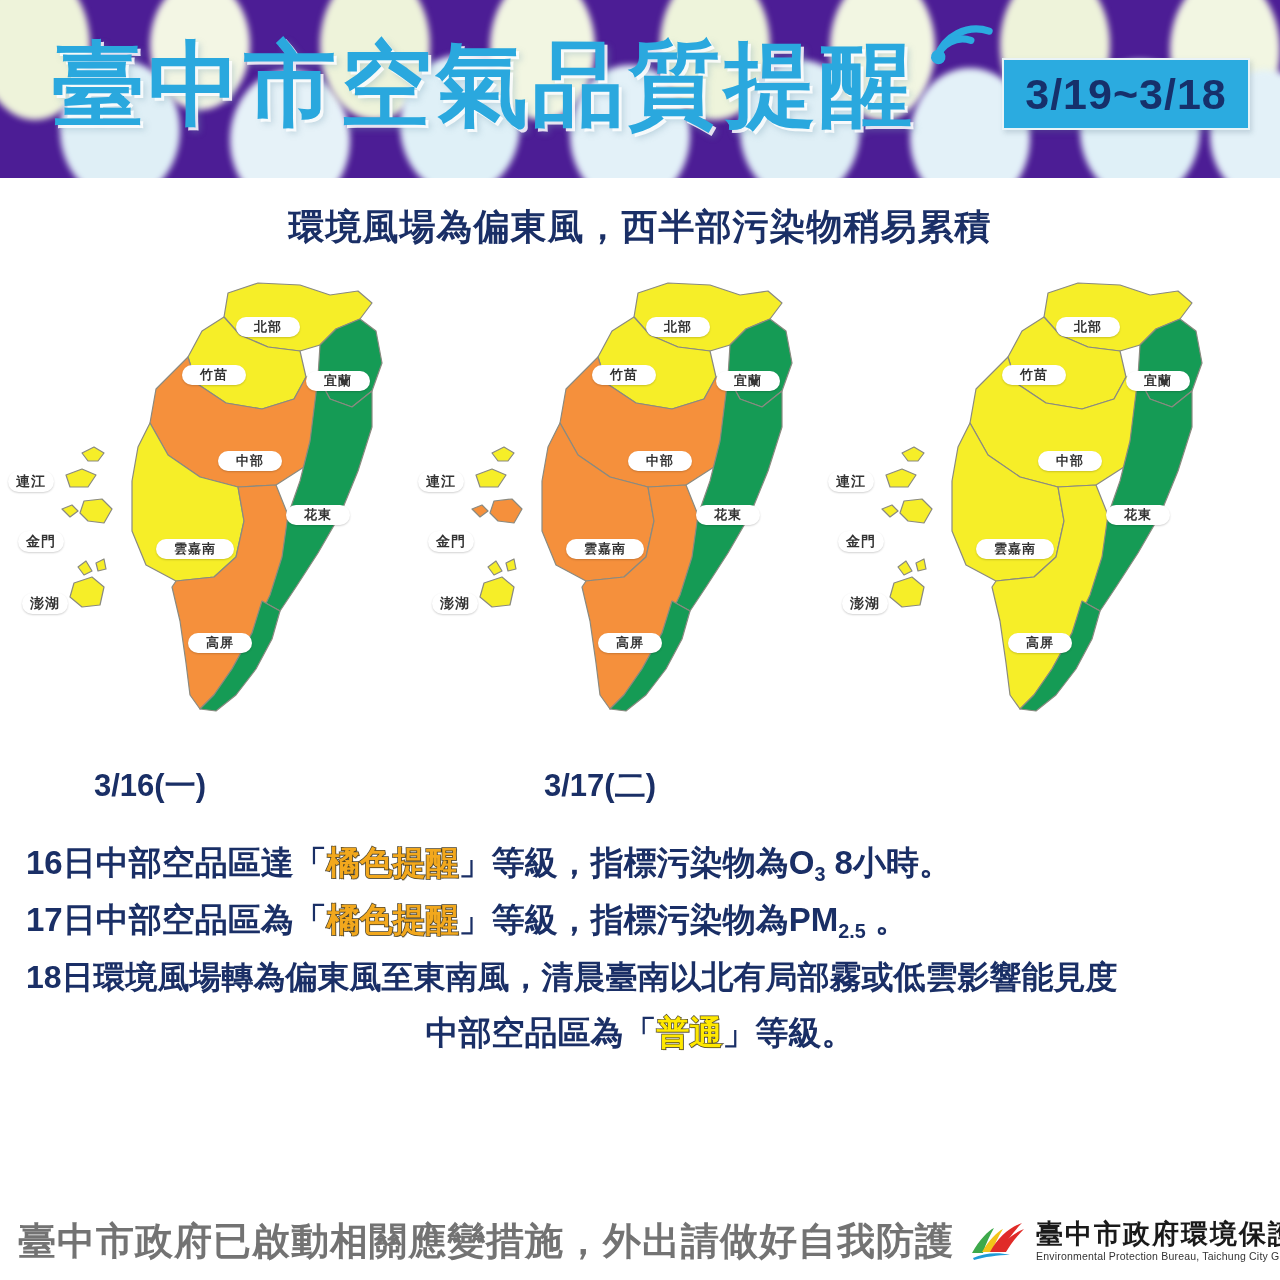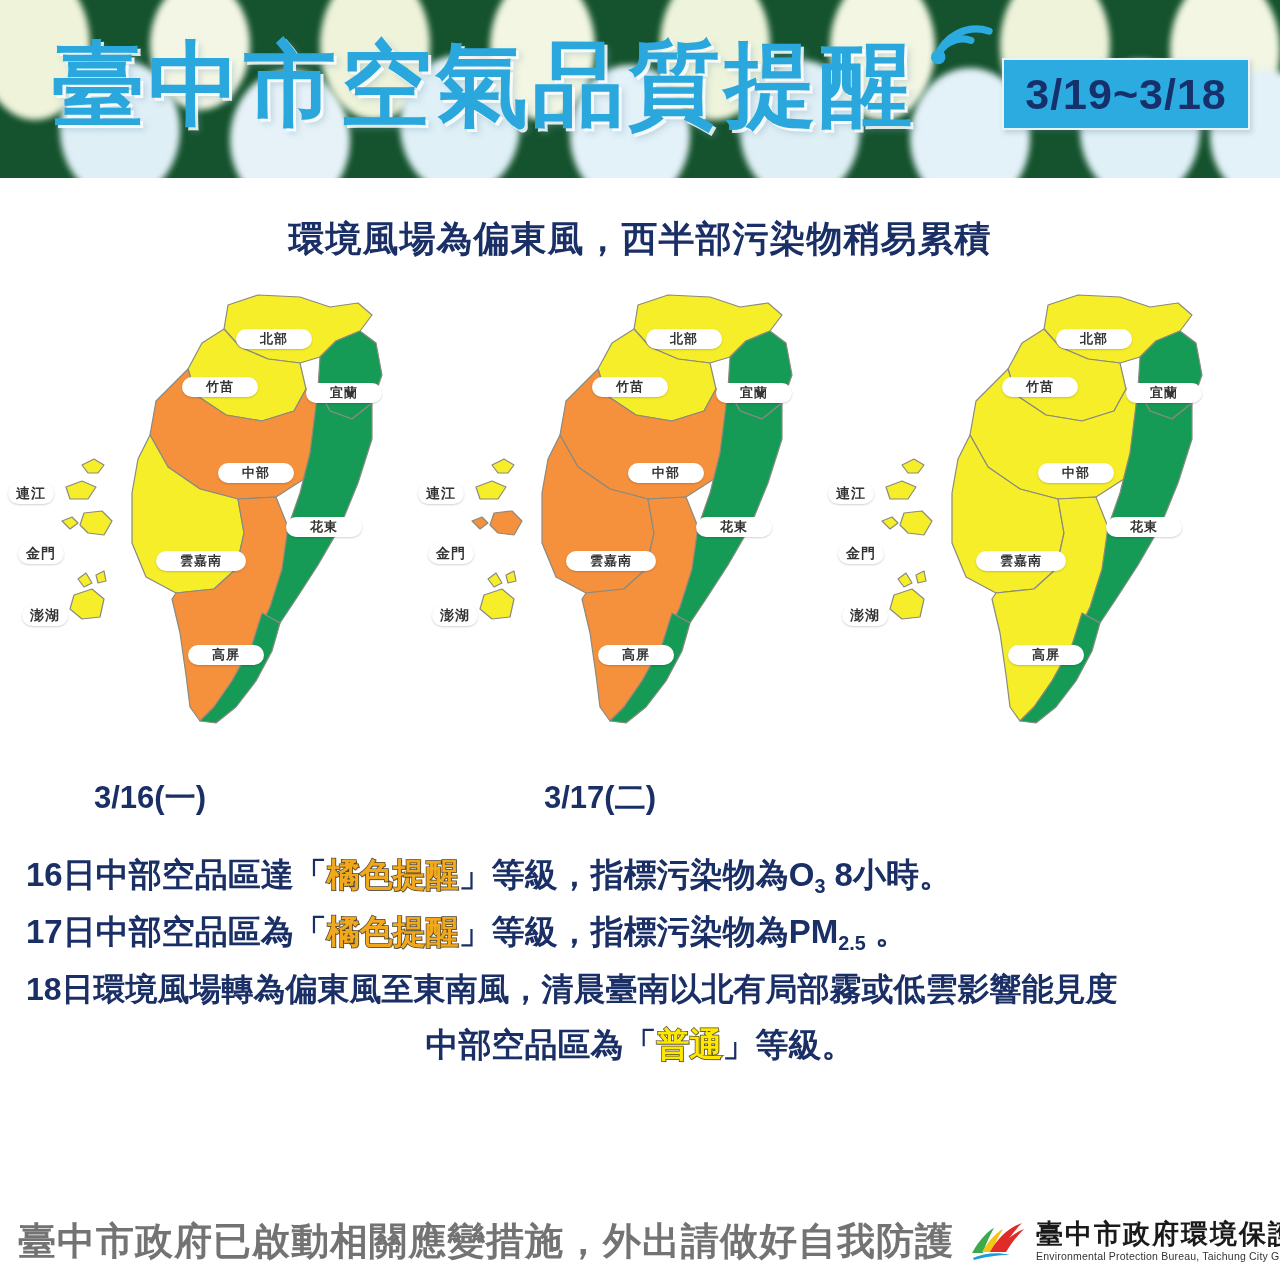--- a/index.html
+++ b/index.html
@@ -8,21 +8,21 @@
     font-family:"Liberation Sans","DejaVu Sans",sans-serif;
     background:#ffffff;
     position:relative;
     overflow:hidden;
   }
 
   
   .header {
     position:relative;
     width:1280px; height:178px;
-    background:#14532d;
+    background:#4c1d95;
     overflow:hidden;
   }
   .blobs { position:absolute; inset:0; }
   .blob { position:absolute; border-radius:50%; filter:blur(3px); }
   .title {
     position:absolute;
     left:52px; top:38px;
     font-size:92px;
     font-weight:bold;
     letter-spacing:4px;
@@ -46,21 +46,21 @@
     display:flex; align-items:center; justify-content:center;
     color:#16306b;
     font-size:43px;
     font-weight:bold;
     letter-spacing:1px;
     box-shadow:2px 3px 5px rgba(90,120,140,.25);
   }
 
   
   .subtitle {
-    margin-top:34px;
+    margin-top:22px;
     text-align:center;
     color:#1a2f66;
     font-weight:bold;
     font-size:36px;
     line-height:1.48;
     letter-spacing:1px;
   }
   .subtitle div { white-space:nowrap; }
 
   
@@ -77,21 +77,21 @@
   }
   .map-cell svg { position:absolute; left:0; top:0; }
 
   .pill {
     position:absolute;
     background:#ffffff;
     border-radius:14px;
     color:#333;
     font-size:13px;
     font-weight:bold;
-    padding:3px 24px 4px;
+    padding:3px 18px 4px;
     white-space:nowrap;
     box-shadow:0 1px 2px rgba(0,0,0,.18);
     letter-spacing:1px;
     line-height:1;
   }
   .pill.sm { font-size:14px; padding:3px 8px 4px; }
 
   .date-caption {
     position:absolute;
     bottom:-36px;

